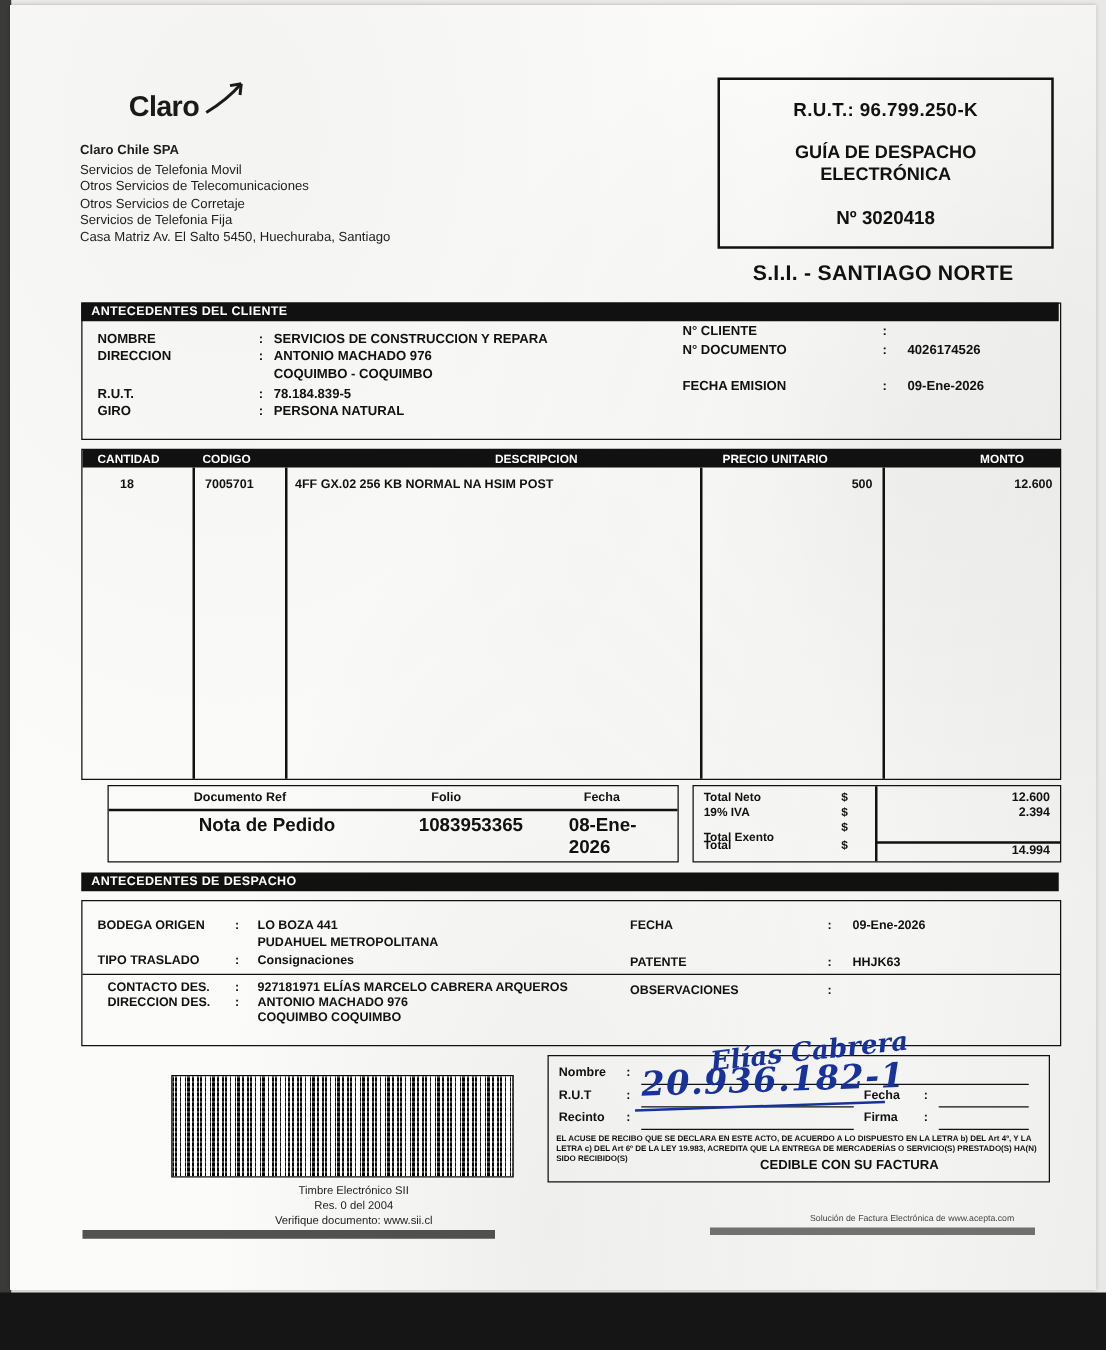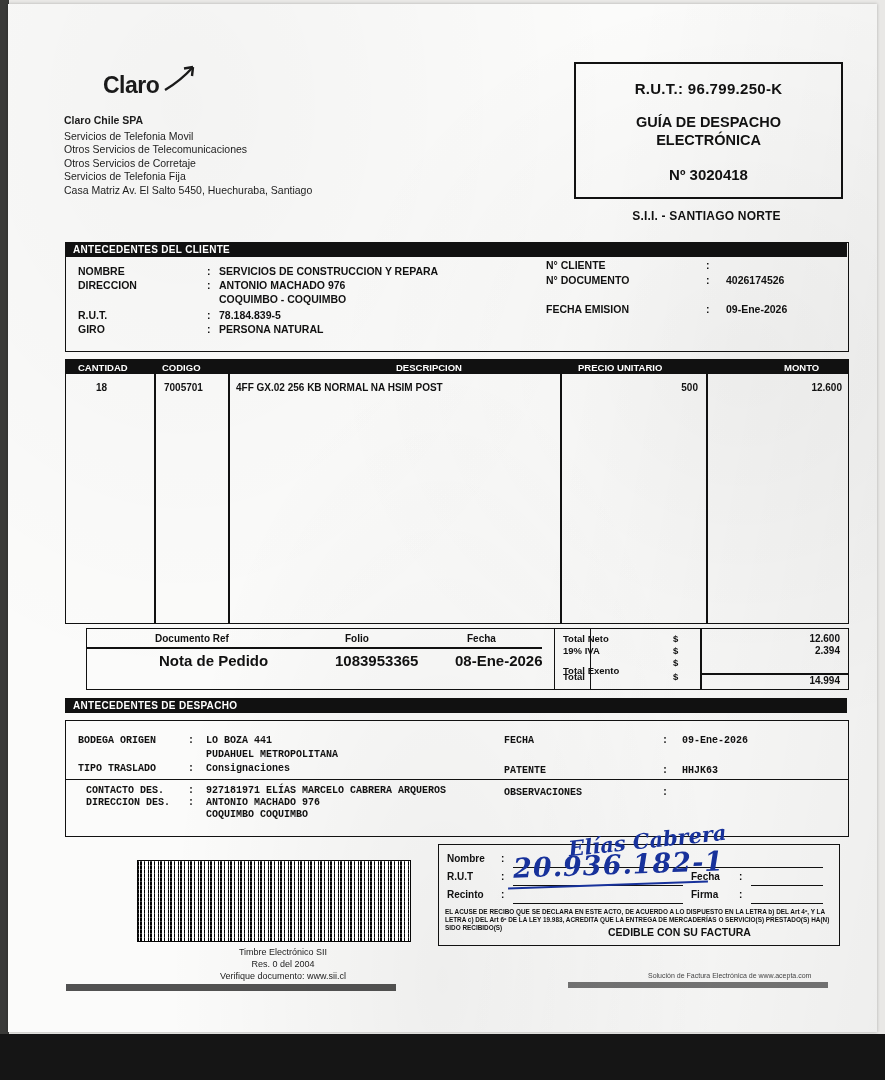--- a/index.html
+++ b/index.html
@@ -53,21 +53,21 @@
 
   .rutbox{
     position:absolute;left:566px;top:58px;width:265px;height:133px;
     border:2px solid #111;text-align:center;
   }
   .rutbox .rut{font-size:15px;font-weight:bold;margin-top:16px;letter-spacing:.3px;}
   .rutbox .t1{font-size:14.5px;font-weight:bold;margin-top:16px;line-height:18px;}
   .rutbox .num{font-size:15px;font-weight:bold;margin-top:17px;}
   .sii{
     position:absolute;left:566px;top:205px;width:265px;text-align:center;
-    font-size:12px;font-weight:bold;letter-spacing:.2px;
+    font-size:17px;font-weight:bold;letter-spacing:.2px;
   }
 
   
   .band{
     position:absolute;background:#111;color:#fff;font-size:10px;font-weight:bold;
     letter-spacing:.3px;padding:2px 0 2px 8px;
   }
   .clientbox{
     position:absolute;left:57px;top:238px;width:782px;height:108px;border:1.5px solid #111;
   }
@@ -82,37 +82,37 @@
   .items-head{
     position:absolute;left:0;top:0;width:782px;height:14px;background:#111;color:#fff;
     font-size:9.5px;font-weight:bold;
   }
   .items-head span{position:absolute;top:2px;}
   .vline{position:absolute;top:0;width:1.5px;background:#111;}
   .item-cell{position:absolute;font-size:10px;font-weight:bold;}
 
   
   .refbox{
-    position:absolute;left:78px;top:624px;width:455px;height:60px;border:1.5px solid #111;padding-left:48px;
+    position:absolute;left:78px;top:624px;width:455px;height:60px;border:1.5px solid #111;
   }
   .ref-head{position:absolute;top:4px;font-size:10px;font-weight:bold;}
   .ref-hr{position:absolute;left:0;top:18px;width:455px;height:1.5px;background:#111;}
   .ref-cell{position:absolute;top:23px;font-size:15px;font-weight:bold;}
   .totbox{
     position:absolute;left:546px;top:624px;width:293px;height:60px;border:1.5px solid #111;
   }
   .tot-l{position:absolute;font-size:9.5px;font-weight:bold;left:8px;}
   .tot-s{position:absolute;font-size:9.5px;font-weight:bold;left:118px;}
   .tot-v{position:absolute;font-size:10px;font-weight:bold;right:8px;text-align:right;}
   .tot-vline{position:absolute;left:145px;top:0;width:1.5px;height:60px;background:#111;}
   .tot-hline{position:absolute;left:145px;top:44px;width:148px;height:1.5px;background:#111;}
 
   
   .despbox{
-    position:absolute;left:57px;top:716px;width:782px;height:115px;border:1.5px solid #111;font-family:Liberation Mono, monospace;
+    position:absolute;left:57px;top:716px;width:782px;height:115px;border:1.5px solid #111;
   }
   .d-label{position:absolute;font-size:10px;font-weight:bold;}
   .d-colon{position:absolute;font-size:10px;font-weight:bold;}
   .d-val{position:absolute;font-size:10px;font-weight:bold;text-align:center;}
   .d-hr{position:absolute;left:0;width:782px;height:1.2px;background:#111;}
 
   
   .stamp{
     position:absolute;left:129px;top:856px;width:272px;height:80px;
     background:repeating-linear-gradient(90deg,#111 0 1px,#fff 1px 2px,#111 2px 4px,#fff 4px 6px,#111 6px 7px,#fff 7px 10px);

